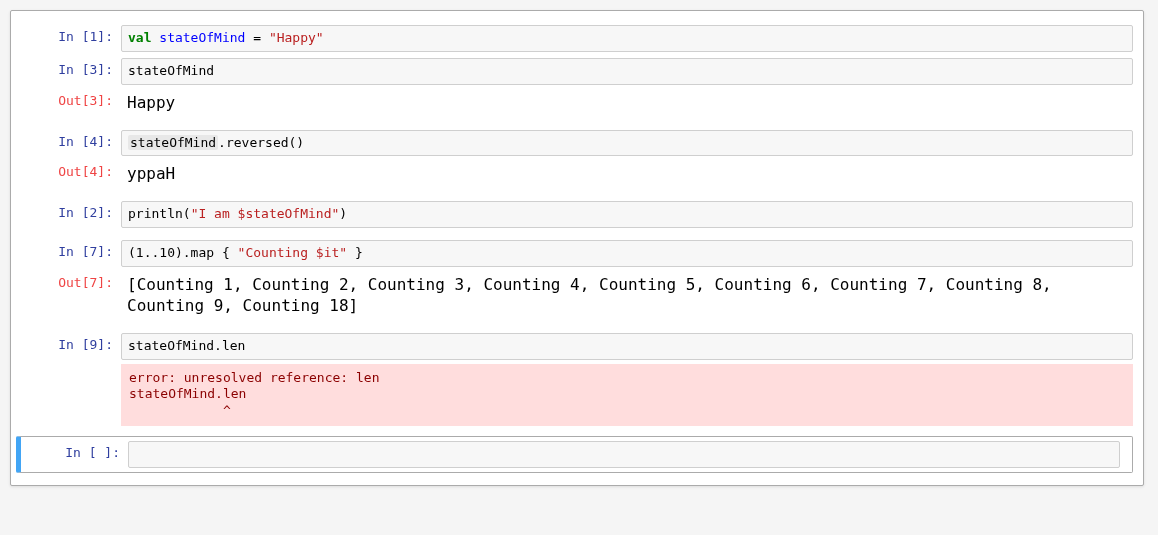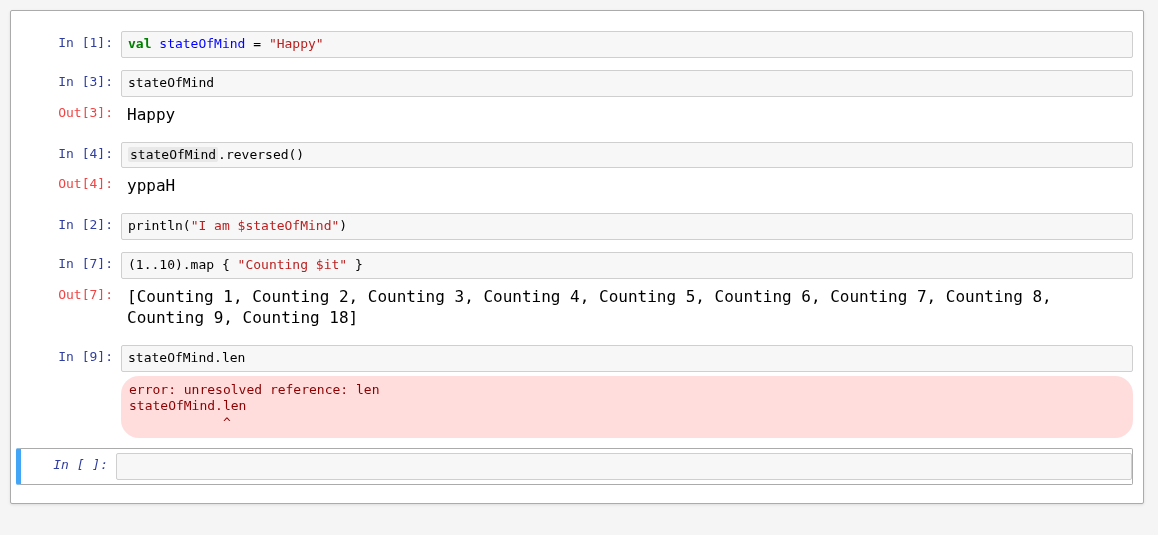--- a/index.html
+++ b/index.html
@@ -12,21 +12,21 @@
   .notebook {
     background: #fff;
     border: 1px solid #ababab;
     border-radius: 2px;
     box-shadow: 0 1px 3px rgba(0,0,0,0.1);
     padding: 10px 10px;
     width: 1134px;
     box-sizing: border-box;
   }
   .cell {
-    margin: 8px 0;
+    margin: 2px 0;
   }
   .row {
     display: flex;
     align-items: flex-start;
     padding: 2px 0;
   }
   .prompt {
     width: 100px;
     min-width: 100px;
     text-align: right;
@@ -62,34 +62,32 @@
     word-break: break-word;
   }
   .error-box {
     background: #fdd;
     padding: 6px 8px;
     font-family: "Menlo", "Monaco", "DejaVu Sans Mono", "Consolas", monospace;
     font-size: 13px;
     color: #8b0000;
     white-space: pre-wrap;
     line-height: 1.3;
-    border-radius: 18px;
   }
   .tok-keyword { color: #008000; font-weight: bold; }
   .tok-ident { color: #0000ff; }
   .tok-string { color: #ba2121; }
   .tok-name { color: #000; }
   .tok-hl { background: #e8e8e8; padding: 0 2px; border-radius: 2px; }
   .selected {
     border: 1px solid #ababab;
     border-left: 5px solid #42A5F5;
     border-radius: 2px;
     margin-left: -5px;
-    padding: 2px 0;
-    font-style: italic;
+    padding: 2px 12px;
   }
   .selected .prompt { width: 95px; min-width: 95px; }
   .cell.out-margin { margin-bottom: 8px; }
 </style>
 </head>
 <body>
 
 <div class="notebook">
 
   <div class="cell">

